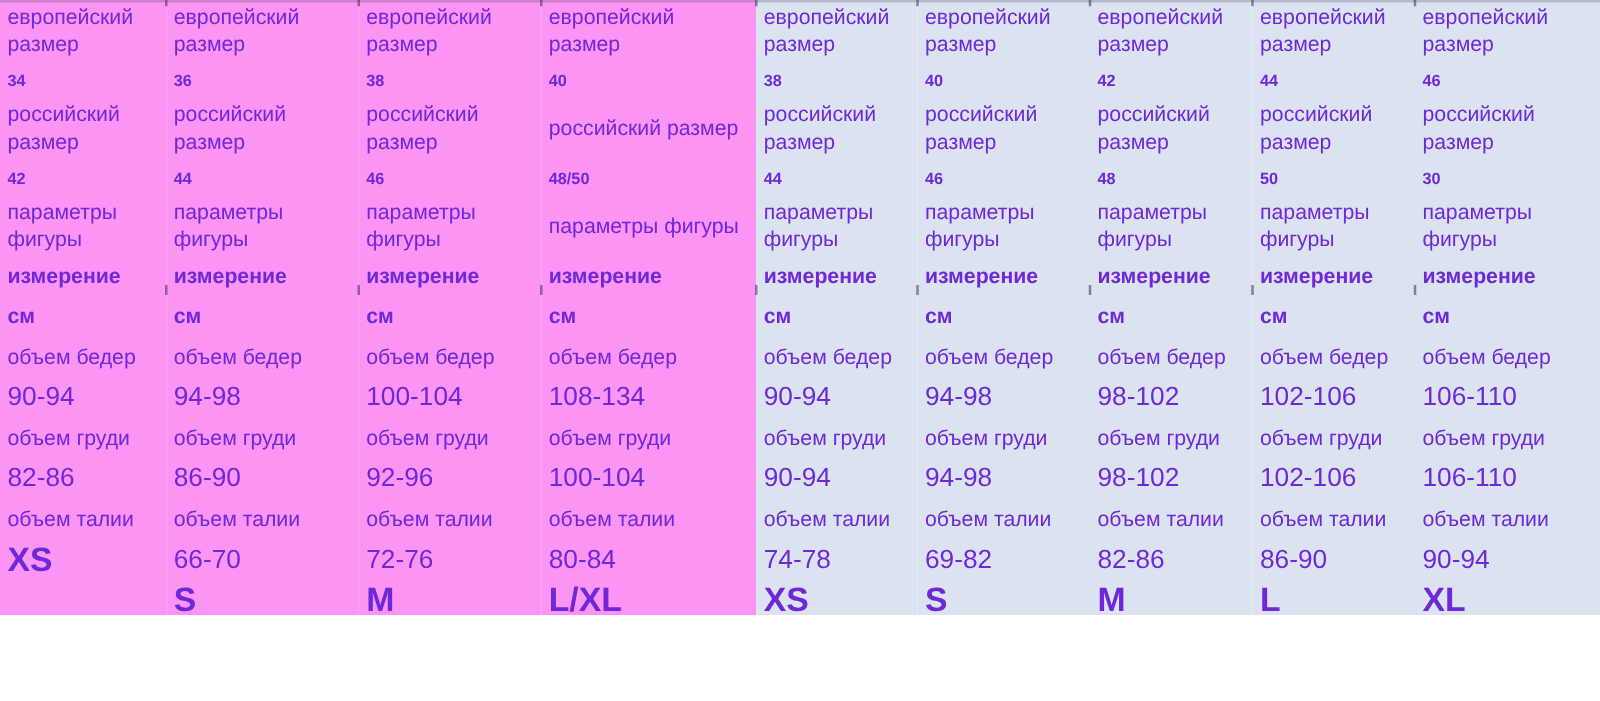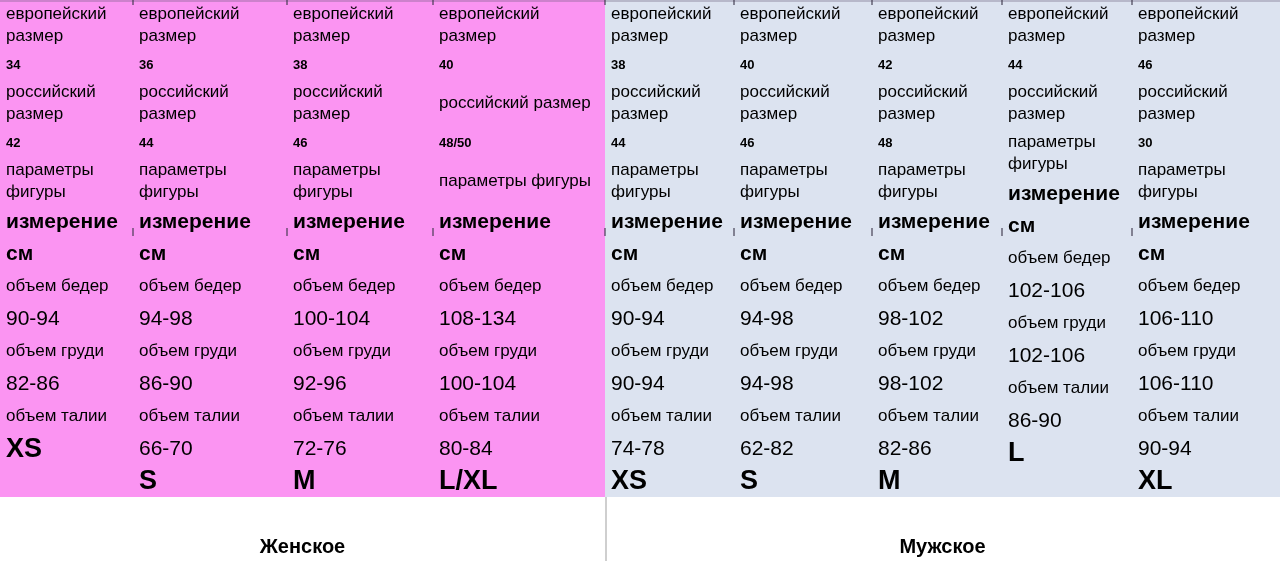--- a/index.html
+++ b/index.html
@@ -1,26 +1,26 @@
 <!DOCTYPE html>
 <html><head>
 <meta charset="utf-8">
 <style>
   html,body{margin:0;padding:0;background:#fff}
-  .page{position:relative;width:1280px;height:561px;overflow:hidden;
-        font-family:"Liberation Sans",sans-serif;color:#000000;background:#fff}
+  .page{position:relative;width:1280px;height:492px;overflow:hidden;
+        font-family:"Liberation Sans",sans-serif;color:#6d28d9;background:#fff}
   .size-table{position:relative;display:flex;width:1280px;height:497px}
   .size-table::before{content:"";position:absolute;left:0;top:0;width:100%;height:2px;
         background:rgba(100,85,115,0.30);z-index:3}
   .col{flex:none;height:100%;display:flex;flex-direction:column}
   .cell{display:flex;align-items:center;padding-left:6px;box-sizing:border-box}
   .label{font-size:17px;line-height:22px}
   .w{display:inline-block;max-width:108px}
   .num{font-size:13px;font-weight:700}
-  .bold17{font-size:21px;font-weight:700}
+  .bold17{font-size:17px;font-weight:700}
   .val{font-size:21px}
   .sz{font-size:27px;font-weight:700}
   .h-eu-l{height:50px}.h-eu-v{height:28px}.h-ru-l{height:50px}.h-ru-v{height:28px}
   .h-pa{height:50px}.h-me{height:30px}.h-un{height:34px}
   .h-hl{height:32px}.h-hv{height:32px}.h-cl{height:33px}.h-cv{height:32px}
   .h-wl{height:33px}.h-wv{height:32px}.h-sz{height:33px}
   .tick{position:absolute;width:2px;background:rgba(55,50,70,0.55);z-index:4}
   .footer{position:relative;display:flex;width:1280px;height:64px;background:#fff}
   .fhalf{display:flex;align-items:flex-end;justify-content:center;
          padding-bottom:3px;box-sizing:border-box;font-size:20px;font-weight:700}
@@ -279,21 +279,21 @@
         <div class="cell h-cl">
           <span class="label">объем груди</span>
         </div>
         <div class="cell h-cv">
           <span class="val">94-98</span>
         </div>
         <div class="cell h-wl">
           <span class="label">объем талии</span>
         </div>
         <div class="cell h-wv">
-          <span class="val">62-82</span>
+          <span class="val">69-82</span>
         </div>
         <div class="cell h-sz">
           <span class="sz">S</span>
         </div>
       </div>
       <div class="col" style="width: 130px; background: rgb(220, 227, 240);">
         <div class="cell h-eu-l">
           <span class="label w">европейский размер</span>
         </div>
         <div class="cell h-eu-v">
@@ -338,20 +338,23 @@
       </div>
       <div class="col" style="width: 130px; background: rgb(220, 227, 240);">
         <div class="cell h-eu-l">
           <span class="label w">европейский размер</span>
         </div>
         <div class="cell h-eu-v">
           <span class="num">44</span>
         </div>
         <div class="cell h-ru-l">
           <span class="label w">российский размер</span>
+        </div>
+        <div class="cell h-ru-v">
+          <span class="num">50</span>
         </div>
         <div class="cell h-pa">
           <span class="label w">параметры фигуры</span>
         </div>
         <div class="cell h-me">
           <span class="bold17">измерение</span>
         </div>
         <div class="cell h-un">
           <span class="bold17">см</span>
         </div>

